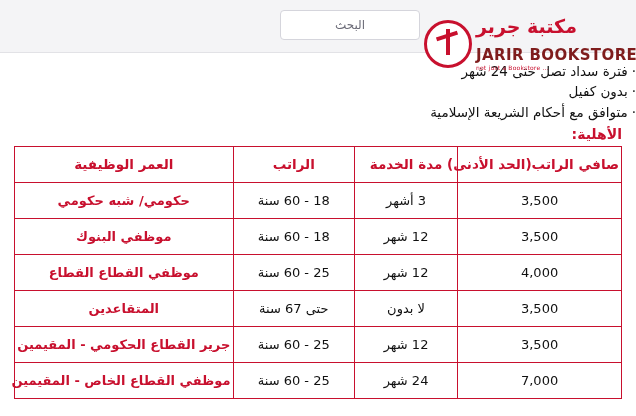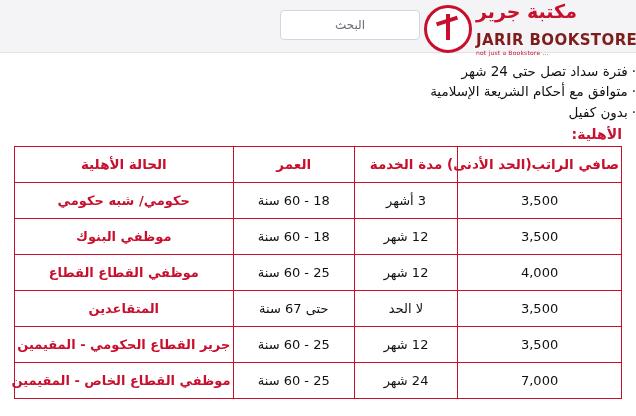--- a/index.html
+++ b/index.html
@@ -48,21 +48,21 @@
   }
   .search-box .ph {
     font-size: 12px;
     color: #6c6c78;
     letter-spacing: .5px;
   }
 
   
   .logo {
     position: absolute;
-    top: 5px;
+    top: 20px;
     right: 4px;
     width: 208px;
     height: 48px;
     display: flex;
     align-items: center;
     justify-content: flex-start;
     flex-direction: row-reverse;
     gap: 4px;
   }
   .logo-mark {
@@ -205,40 +205,40 @@
         <div class="logo-ar">مكتبة جرير</div>
         <div class="logo-en">JARIR BOOKSTORE</div>
         <div class="logo-sub">... not just a Bookstore</div>
       </div>
     </div>
 
   </div>
 
   <ul class="bullets">
     <li>فترة سداد تصل حتى 24 شهر</li>
+    <li>بدون كفيل</li>
     <li>متوافق مع أحكام الشريعة الإسلامية</li>
-    <li>بدون كفيل</li>
   </ul>
 
   <div class="section-title">الأهلية:</div>
 
   <div class="table-wrap">
     <table class="elig">
       <colgroup>
         <col class="c-salary">
         <col class="c-period">
         <col class="c-age">
         <col class="c-status">
       </colgroup>
       <thead>
         <tr>
           <th>صافي الراتب(الحد الأدنى)</th>
           <th>مدة الخدمة</th>
-          <th>العمر</th>
-          <th>الحالة الأهلية</th>
+          <th>الراتب</th>
+          <th>العمر الوظيفية</th>
         </tr>
       </thead>
       <tbody>
         <tr>
           <td>3,500</td>
           <td>3 أشهر</td>
           <td>18 - 60 سنة</td>
           <td class="cat">حكومي/ شبه حكومي</td>
         </tr>
         <tr>
@@ -248,21 +248,21 @@
           <td class="cat">موظفي البنوك</td>
         </tr>
         <tr>
           <td>4,000</td>
           <td>12 شهر</td>
           <td>25 - 60 سنة</td>
           <td class="cat">موظفي القطاع القطاع</td>
         </tr>
         <tr>
           <td>3,500</td>
-          <td>لا الحد</td>
+          <td>لا بدون</td>
           <td>حتى 67 سنة</td>
           <td class="cat">المتقاعدين</td>
         </tr>
         <tr>
           <td>3,500</td>
           <td>12 شهر</td>
           <td>25 - 60 سنة</td>
           <td class="cat">جرير القطاع الحكومي - المقيمين</td>
         </tr>
         <tr>

